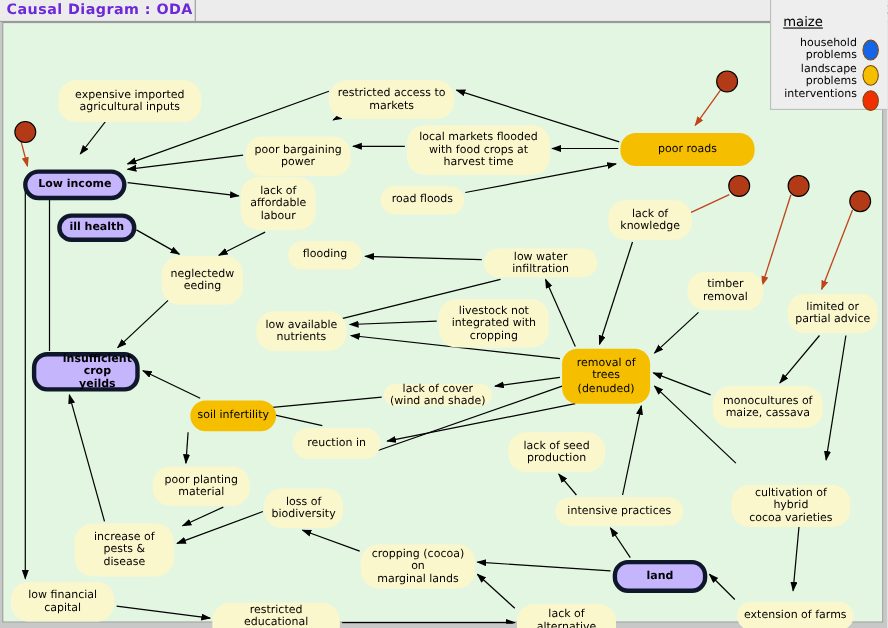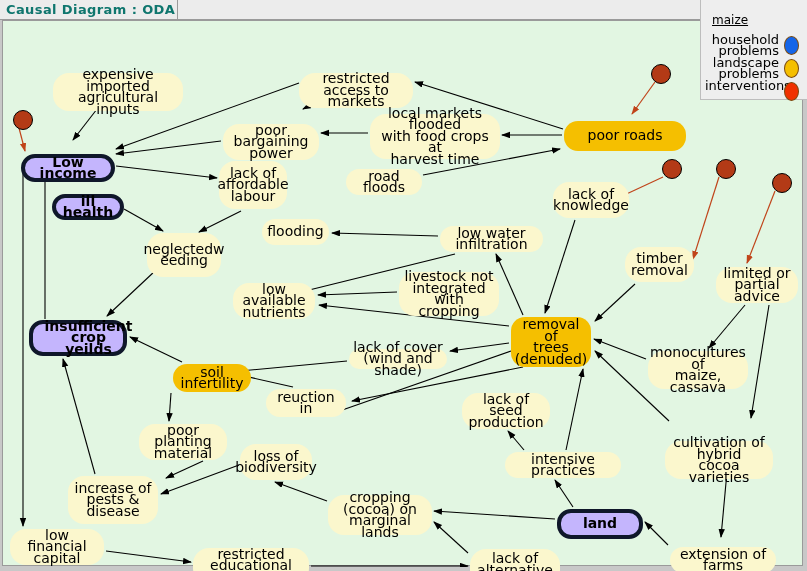--- a/index.html
+++ b/index.html
@@ -20,21 +20,21 @@
   #titlebar{
     position:absolute;left:0;top:0;
     width:178px;height:20px;
     background:#ececec;
     border-right:1px solid #9a9a9a;
     border-bottom:1px solid #9a9a9a;
     box-sizing:border-box;
   }
   #titlebar .t{
     position:absolute;left:6px;top:2px;
-    font-size:13px;font-weight:bold;color:#0f766e;
+    font-size:13px;font-weight:bold;color:#6d28d9;
     letter-spacing:0.4px;
     white-space:nowrap;
   }
   #topstrip{
     position:absolute;left:178px;top:0;width:629px;height:20px;
     background:#ececec;border-bottom:1px solid #9a9a9a;box-sizing:border-box;
   }
   #author{
     position:absolute;left:530px;top:3px;
     font-size:11px;color:#555;white-space:nowrap;
@@ -49,33 +49,33 @@
   }
   #legend .title{
     position:absolute;left:11px;top:13px;
     font-size:12px;color:#000;
     text-decoration:underline;
   }
   .lrow{position:absolute;right:6px;width:100px;height:24px;}
   .lrow .lbl{
     position:absolute;right:22px;top:0;
     width:74px;text-align:right;
-    font-size:13px;line-height:11px;color:#000;
+    font-size:10px;line-height:11px;color:#000;
   }
   .lrow .dot{
     position:absolute;right:2px;top:2px;
     width:13px;height:17px;border-radius:50%;
     border:1px solid #7a4a10;
   }
   svg#links{position:absolute;left:0;top:0;width:801px;height:546px;pointer-events:none;}
   .node{
     position:absolute;
     display:flex;align-items:center;justify-content:center;
     text-align:center;
-    font-size:14px;line-height:11.5px;
+    font-size:10px;line-height:11.5px;
     color:#000;
     border-radius:16px;
     box-sizing:border-box;
     padding:2px 4px;
   }
   .n-yellow{background:#fbf7cd;}
   .n-blue{background:#c4b5fd;border:4px solid #0f172a;border-radius:14px;font-weight:bold;}
   .n-gold{background:#f5bf00;border-radius:14px;}
   .circ{
     position:absolute;

